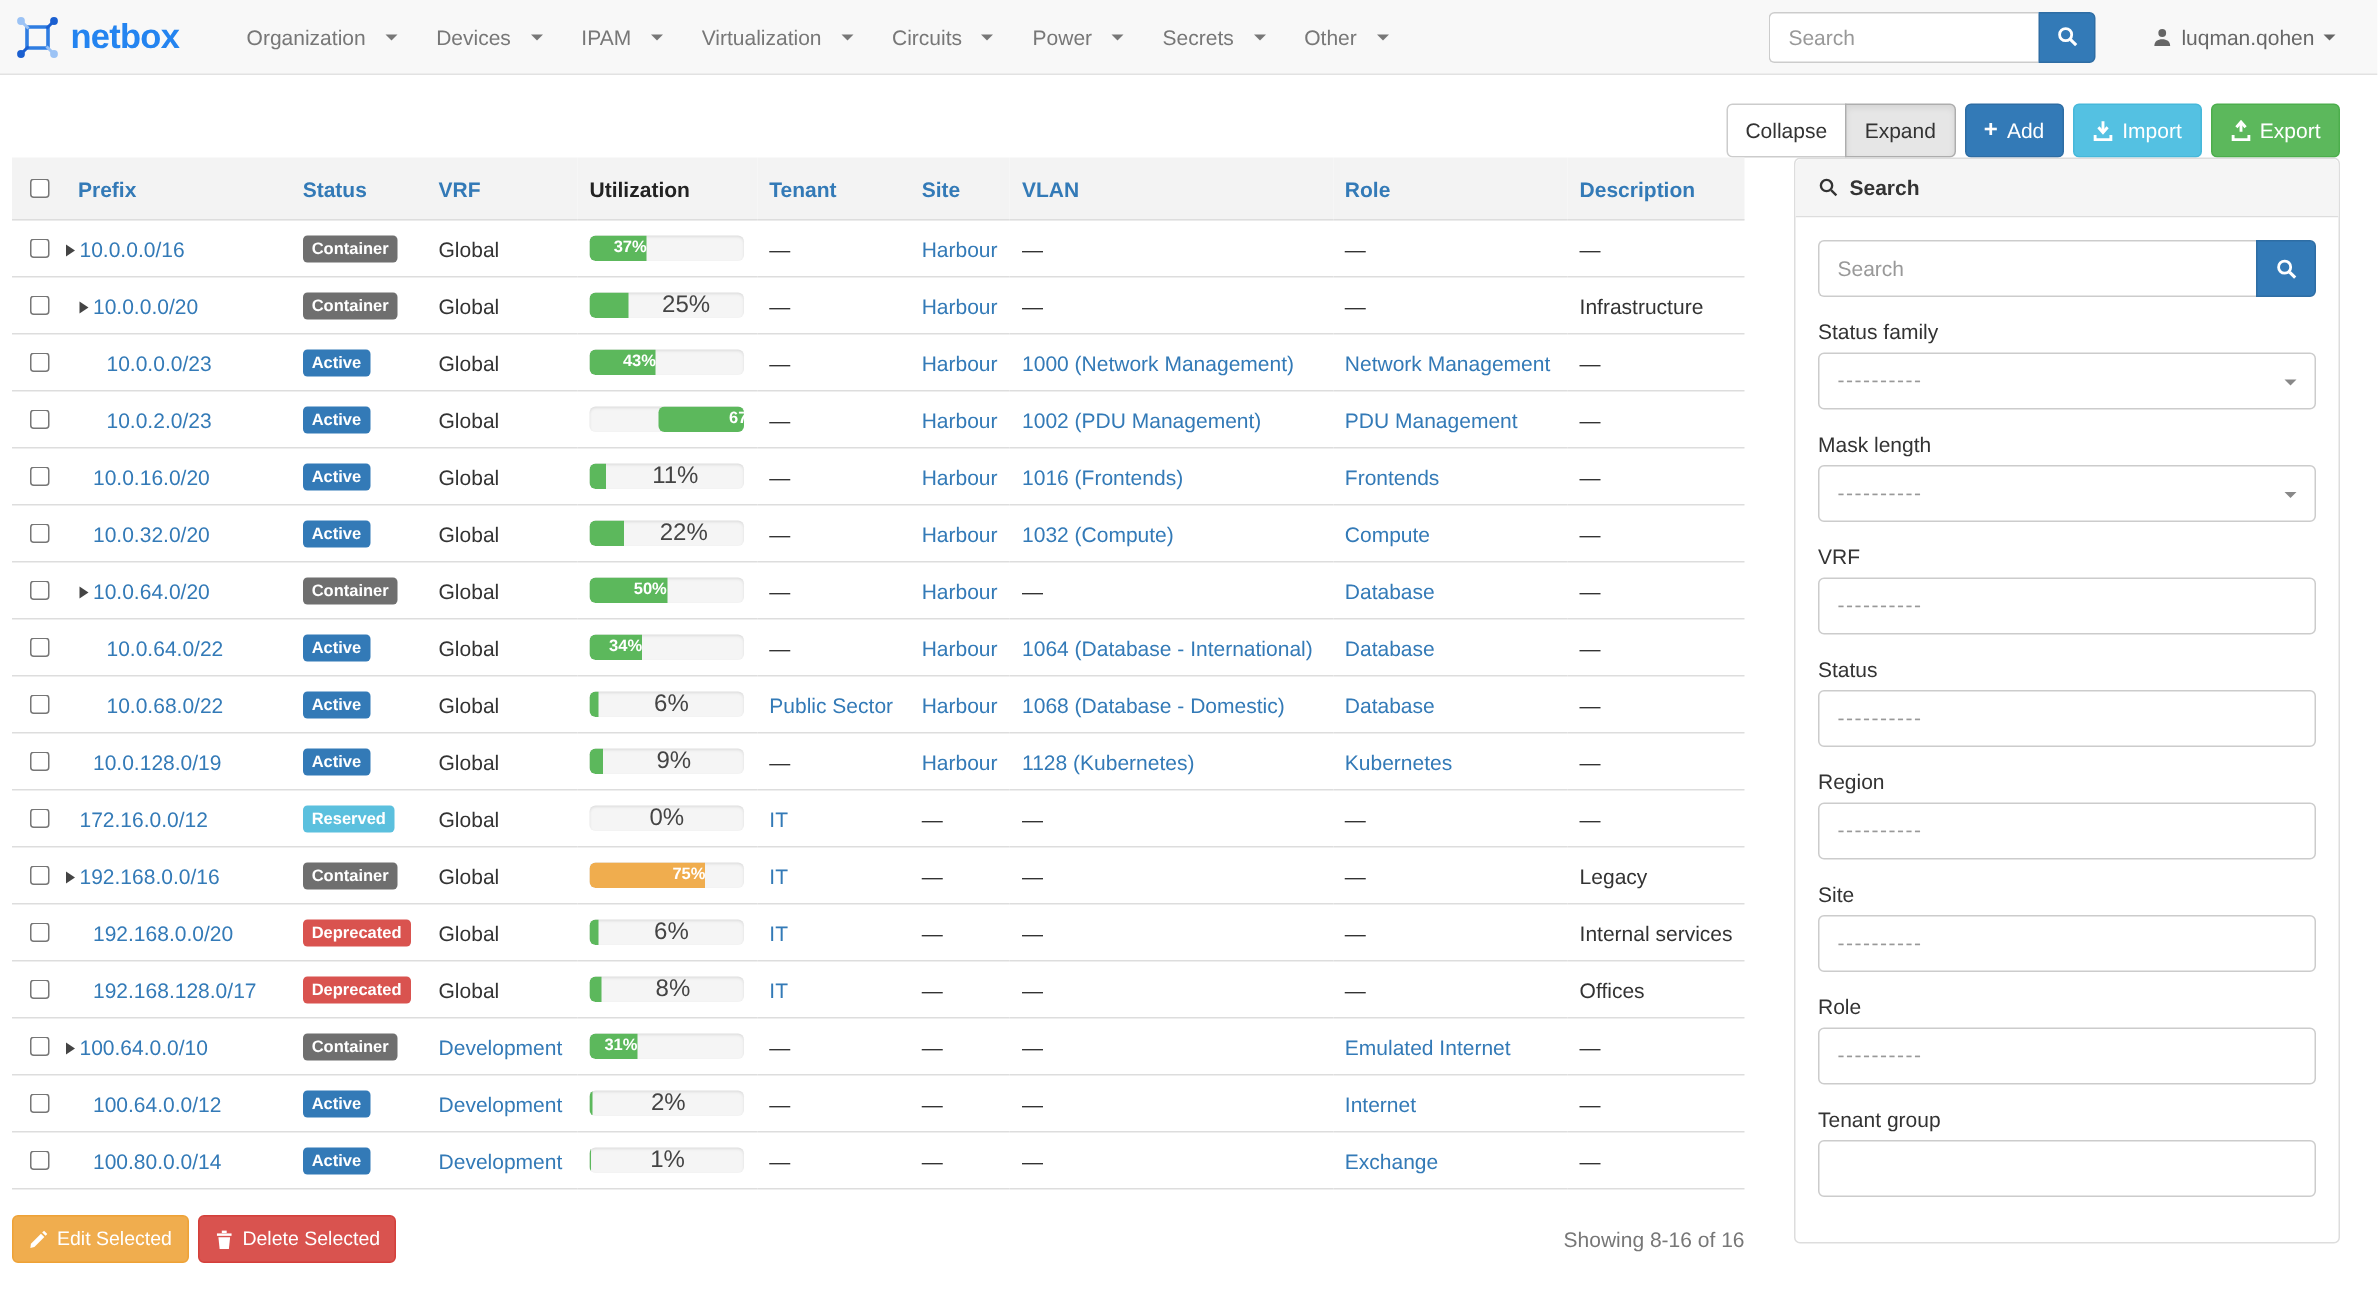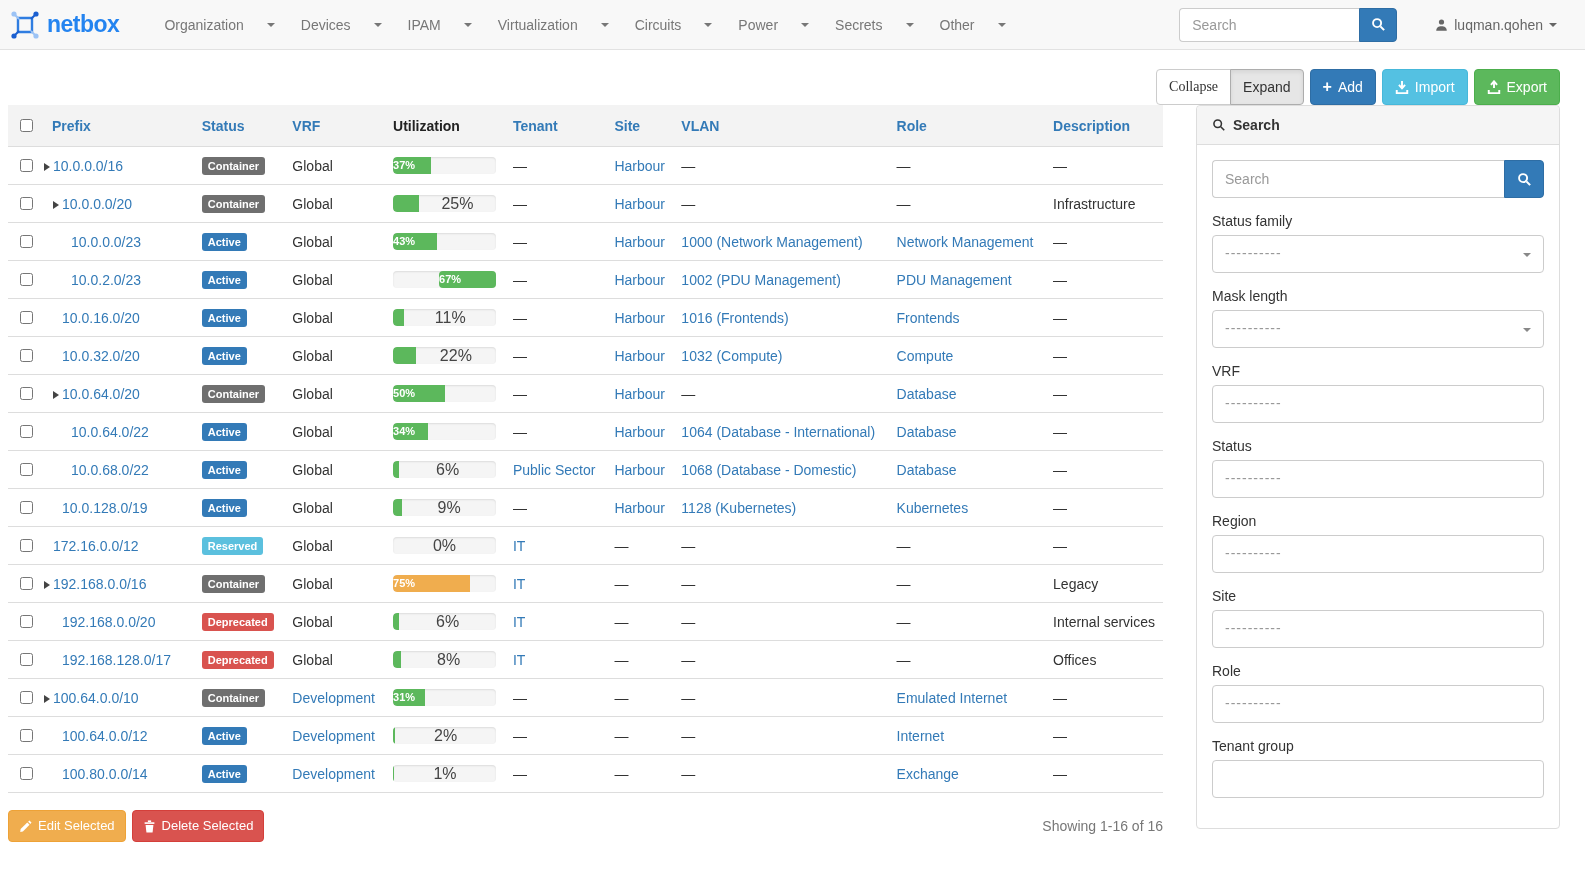--- a/index.html
+++ b/index.html
@@ -14,21 +14,21 @@
   
   .navbar {
     height:50px; background:#f8f8f8; border-bottom:1px solid #e2e2e2;
     display:flex; align-items:center; padding:0 28px 0 10px;
   }
   .brand { display:flex; align-items:center; gap:7px; margin-right:32px; cursor:pointer; }
   .brand-text { color:#2484f0; font-size:23px; font-weight:bold; letter-spacing:-0.5px; }
   .nav-menu { display:flex; align-items:center; }
   .nav-item {
     color:#777; padding:15px 13px; cursor:pointer; white-space:nowrap;
-    display:flex; align-items:center; gap:23px; font-size:14px;
+    display:flex; align-items:center; gap:13px; font-size:14px;
   }
   .caret {
     display:inline-block; width:0; height:0;
     border-top:4px solid #777; border-left:4px solid transparent; border-right:4px solid transparent;
   }
   .nav-right { margin-left:auto; display:flex; align-items:center; }
   .nav-search { display:flex; }
   .nav-search input {
     width:180px; height:34px; border:1px solid #ccc; border-right:none;
     border-radius:4px 0 0 4px; padding:6px 12px; font-size:14px; font-family:inherit;
@@ -46,21 +46,21 @@
   .page { padding:0 25px 0 8px; }
   .actions-row { display:flex; justify-content:flex-end; gap:6px; margin-top:19px; }
   .btn {
     display:inline-flex; align-items:center; gap:6px; padding:7px 12px;
     font-size:14px; font-family:inherit; border-radius:4px; cursor:pointer;
     border:1px solid transparent; line-height:20px;
   }
   .btn-default { background:#fff; border-color:#ccc; color:#333; }
   .btn-default.active { background:#e6e6e6; border-color:#adadad; box-shadow:inset 0 2px 4px rgba(0,0,0,.08); }
   .btn-group { display:inline-flex; }
-  .btn-group .btn:first-child { border-radius:4px 0 0 4px;font-family:Liberation Serif, serif; }
+  .btn-group .btn:first-child { border-radius:4px 0 0 4px; }
   .btn-group .btn:last-child { border-radius:0 4px 4px 0; margin-left:-1px; }
   .btn-primary { background:#337ab7; border-color:#2e6da4; color:#fff; }
   .btn-info    { background:#54c1e2; border-color:#46b8da; color:#fff; }
   .btn-success { background:#5cb85c; border-color:#4cae4c; color:#fff; }
   .btn-warning { background:#f0ad4e; border-color:#eea236; color:#fff; }
   .btn-danger  { background:#d9534f; border-color:#d43f3a; color:#fff; }
   .btn-sm { padding:6px 10px; font-size:13px; line-height:18px; }
   .icon-plus { font-weight:bold; font-size:16px; line-height:14px; }
   h1.page-title { font-size:38px; font-weight:500; color:#222; margin:-22px 0 14px 0; line-height:1.1; }
 
@@ -99,21 +99,21 @@
   .status-badge {
     display:inline-block; color:#fff; font-size:11px; font-weight:bold;
     padding:3px 6px; border-radius:3px; line-height:12px;
   }
   .util {
     position:relative; width:103px; height:17px; background:#f5f5f5;
     border-radius:4px; box-shadow:inset 0 1px 2px rgba(0,0,0,.1); overflow:hidden;
     font-size:11px;
   }
   .util-fill {
-    height:100%; color:#fff; font-weight:bold; text-align:left; line-height:17px;
+    height:100%; color:#fff; font-weight:bold; text-align:right; line-height:17px;
     border-radius:4px 0 0 4px;
   }
   .util-label {
     position:absolute; top:0; right:0; line-height:17px; text-align:center;
     color:#444; font-size:16px;
   }
   .dash { color:#333; }
 
   .table-footer { display:flex; align-items:center; justify-content:space-between; margin-top:17px; }
   .footer-buttons { display:flex; gap:6px; }
@@ -569,21 +569,21 @@
           </button>
           <button class="btn btn-danger btn-sm">
             <svg class="icon" width="13" height="13" viewBox="0 0 16 16" fill="#fff">
               <rect x="6" y="0.5" width="4" height="2"></rect>
               <rect x="2" y="2.8" width="12" height="2"></rect>
               <path d="M3.2 6 h9.6 l-1 9.5 h-7.6 z"></path>
             </svg>
             <span>Delete Selected</span>
           </button>
         </div>
-        <div class="showing">Showing 1-16 of 16</div>
+        <div class="showing">Showing 8-16 of 16</div>
       </div>
     </div>
 
     <div class="sidebar">
       <div class="panel">
         <div class="panel-heading">
           <svg class="icon" width="14" height="14" viewBox="0 0 16 16">
             <circle cx="6.5" cy="6.5" r="4.3" fill="none" stroke="#333" stroke-width="1.8"></circle>
             <line x1="10" y1="10" x2="14" y2="14" stroke="#333" stroke-width="1.8"></line>
           </svg>

